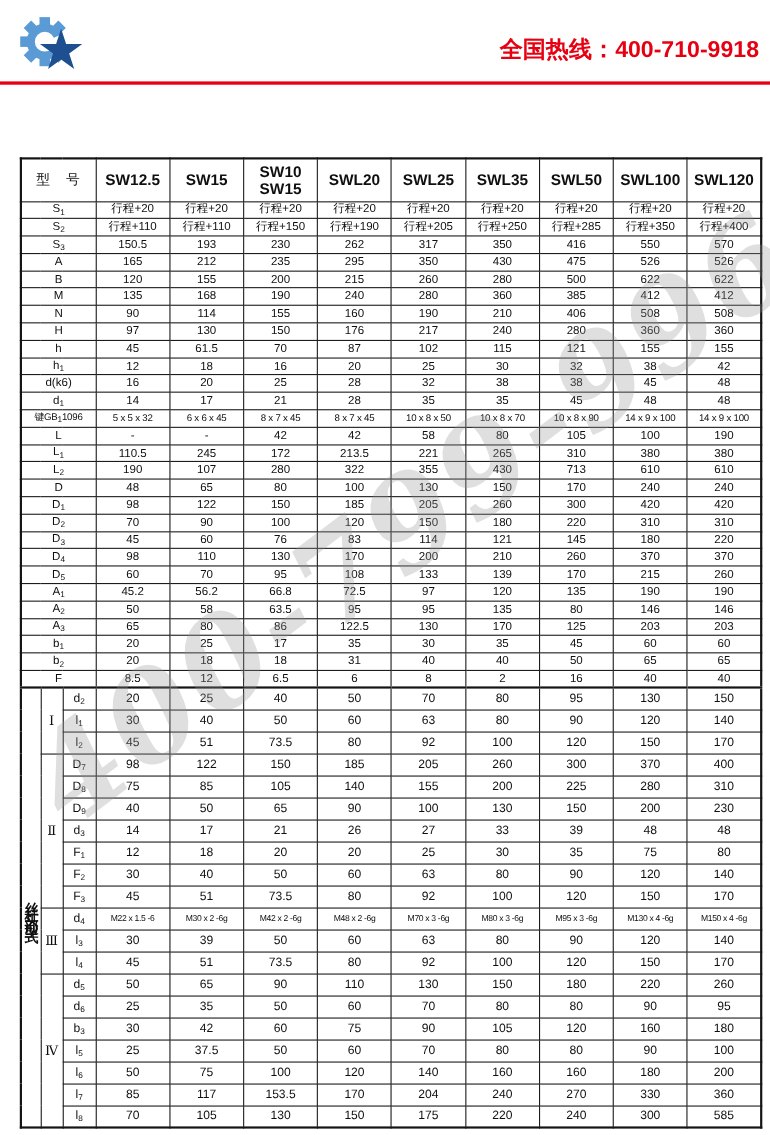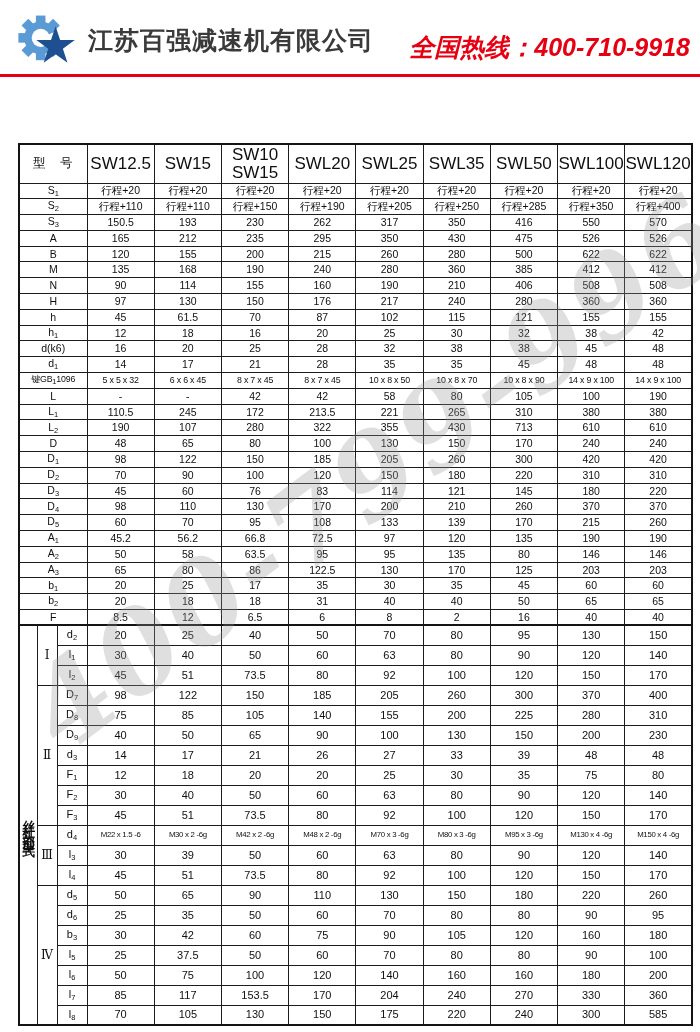--- a/index.html
+++ b/index.html
@@ -5,39 +5,39 @@
   html,body{margin:0;padding:0;background:#e8e8e8;}
   #page{position:relative;width:700px;height:1032px;background:#ffffff;overflow:hidden;
         font-family:"Liberation Sans",sans-serif;margin:0 auto;}
 
   
   #logo{position:absolute;left:12px;top:6px;width:68px;height:68px;}
   .gear{fill:var(--logo-gear,#5b9bd5);}
   .star{fill:var(--logo-star,#1d4f91);}
   #company{position:absolute;left:88px;top:24px;font-size:25px;font-weight:700;color:#3a3a3a;
            letter-spacing:1px;white-space:nowrap;}
-  #hotline{position:absolute;right:10px;top:31px;font-size:25px;font-weight:700;
-           color:var(--accent-red,#e60012);white-space:nowrap;font-style:italic;}
+  #hotline{position:absolute;right:10px;top:31px;font-size:21px;font-weight:700;
+           color:var(--accent-red,#e60012);white-space:nowrap;}
   #rule{position:absolute;left:0;top:74px;width:700px;height:3px;background:var(--accent-red,#e60012);}
   #title{position:absolute;left:16px;top:109px;font-size:15.5px;font-weight:700;color:#000;}
 
   
   #watermark{position:absolute;left:-45px;top:400px;width:860px;text-align:center;
              transform:rotate(-37deg);transform-origin:50% 50%;
              font-family:"DejaVu Serif",serif;font-style:italic;font-weight:700;
              font-size:112px;letter-spacing:4px;color:rgba(150,150,150,0.30);
              pointer-events:none;z-index:5;white-space:nowrap;}
 
   
   #tblwrap{position:absolute;left:18px;top:143px;z-index:1;}
   table.tbl{border-collapse:collapse;table-layout:fixed;width:675px;border:2px solid #141414;}
   .tbl th,.tbl td{border:1px solid #1c1c1c;text-align:center;vertical-align:middle;
                   padding:0;line-height:1.05;color:#0f0f0f;overflow:hidden;}
   .tbl thead tr{height:39px;}
-  .tbl th{font-weight:400;font-size:17px;white-space:pre-line;}
+  .tbl th{font-weight:700;font-size:14px;white-space:pre-line;}
   .tbl th.corner{font-size:12.5px;font-weight:400;letter-spacing:1px;}
   tr.u{height:15.8px;font-size:10.5px;}
   tr.b{height:20px;font-size:11px;}
   tr.small td{font-size:8.8px;letter-spacing:-0.2px;}
   tr.tiny td.dc{font-size:7.8px;letter-spacing:-0.3px;}
   td.lbl,td.lbl2{font-size:inherit;}
   .tbl sub{font-size:7.5px;line-height:1;vertical-align:-2px;}
   td.side{vertical-align:middle;}
   td.side .vert{writing-mode:vertical-lr;text-orientation:upright;margin:0 auto;
                 font-size:12.5px;font-weight:600;letter-spacing:5px;color:#0f0f0f;}
@@ -60,21 +60,20 @@
         <rect x="11" y="-4.5" width="10" height="9" transform="rotate(225)"></rect>
         <rect x="11" y="-4.5" width="10" height="9" transform="rotate(270)"></rect>
         <rect x="11" y="-4.5" width="10" height="9" transform="rotate(315)"></rect>
       </g>
       <circle cx="27" cy="30" r="15.5"></circle>
     </g>
     <circle cx="27" cy="30" r="8.5" fill="#ffffff"></circle>
     <path d="M27 30 L50 20 L50 40 Z" fill="#ffffff"></path>
     <polygon class="star" points="41,19 45.3,32.1 59.1,32.1 47.9,40.2 52.2,53.4 41,45.3 29.8,53.4 34.1,40.2 22.9,32.1 36.7,32.1"></polygon>
   </svg>
-  <div id="company">江苏百强减速机有限公司</div>
   <div id="hotline">全国热线：400-710-9918</div>
   <div id="rule"></div>
 
 
   <div id="watermark">400-799-9965</div>
 
   <div id="tblwrap">
     <table class="tbl">
       <colgroup>
         <col style="width:18px">

